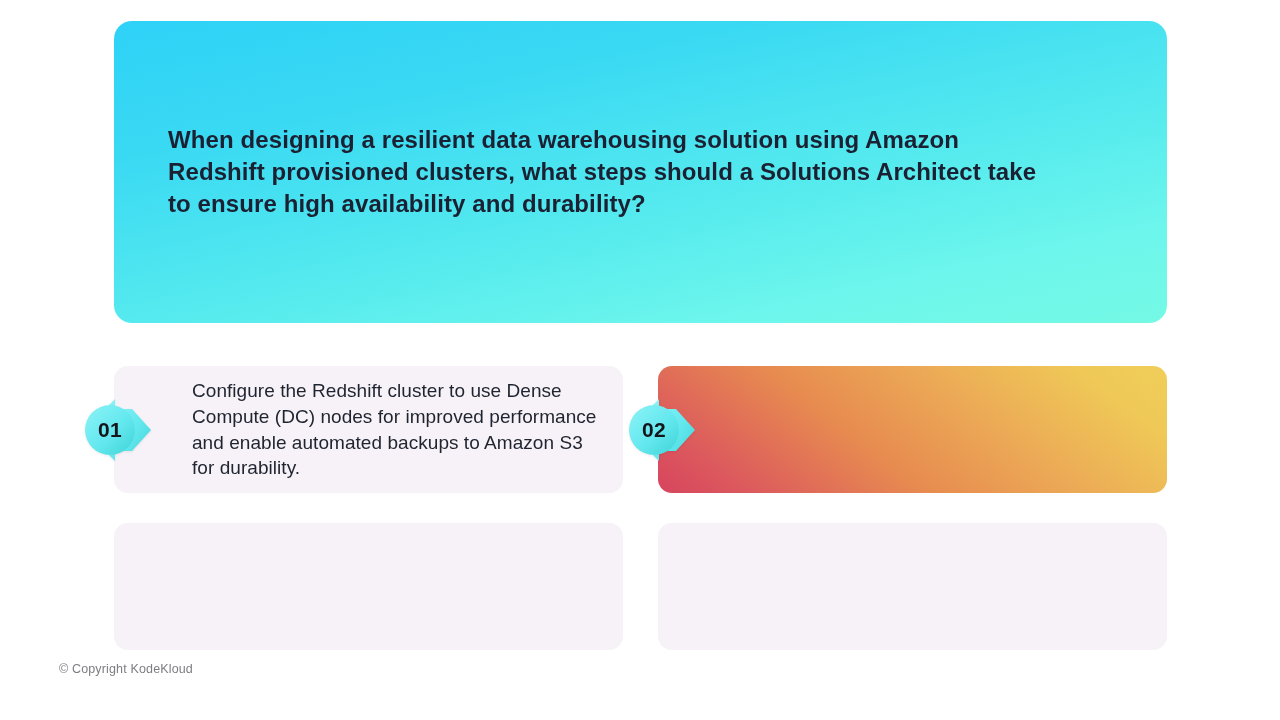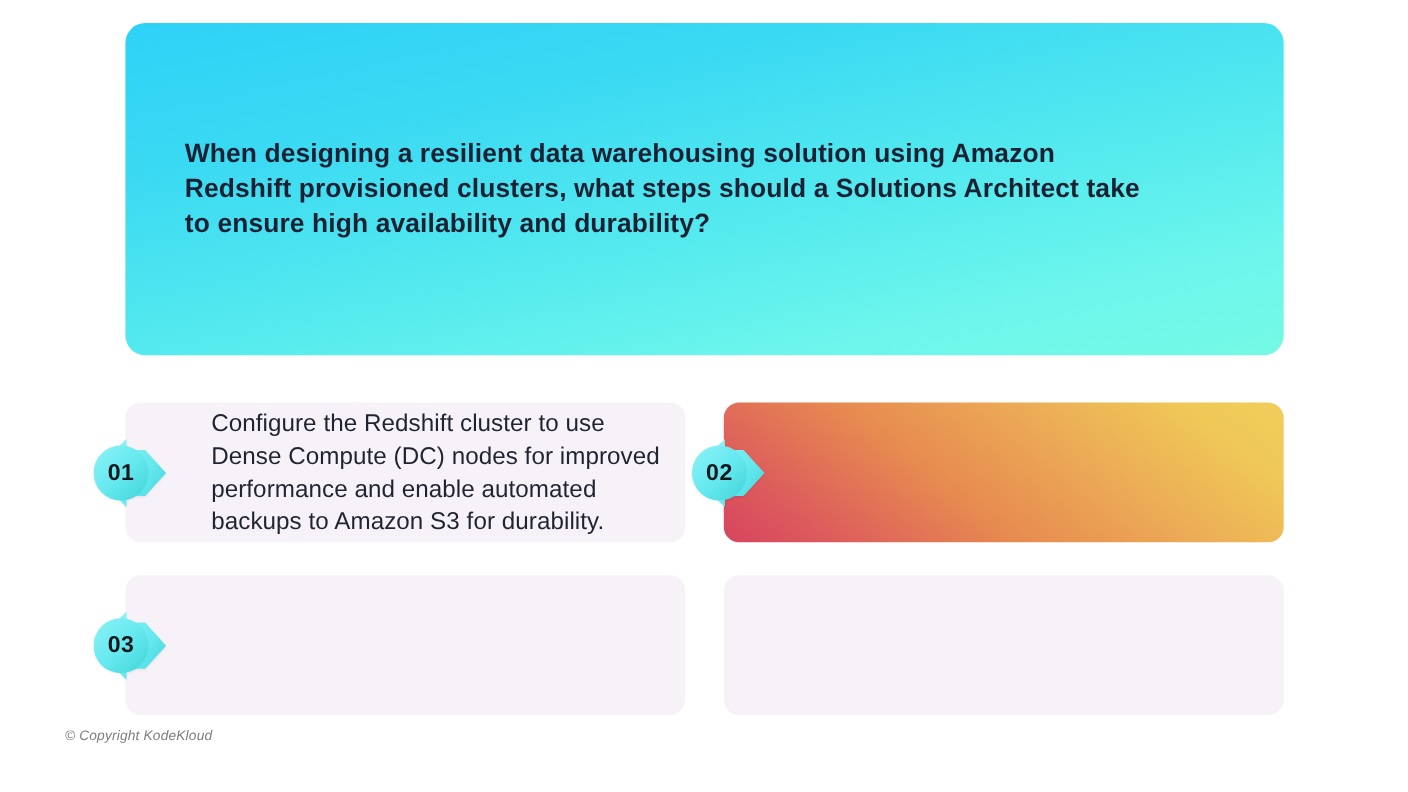--- a/index.html
+++ b/index.html
@@ -65,21 +65,21 @@
   .option.plain {
     background: #f6f2f7;
   }
 
   .option.highlight {
     background: linear-gradient(38deg, #d7445e 0%, #dc5a5d 14%, #e78b50 40%, #ecab56 64%, #efc857 86%, #f0ce5a 100%);
   }
 
   .option-text {
     padding: 0 22px 0 78px;
-    font-size: 22px;
+    font-size: 19px;
     line-height: 1.345;
     color: #1f2430;
     font-weight: 400;
     letter-spacing: 0.05px;
   }
 
   .option.highlight .option-text {
     color: #221b1b;
   }
 
@@ -117,21 +117,20 @@
   }
 
   
   .footer {
     position: absolute;
     left: 59px;
     top: 662px;
     font-size: 12.5px;
     color: #7d7d83;
     letter-spacing: 0.15px;
-    font-style: italic;
   }
 </style>
 </head>
 <body>
 
 <div class="slide">
 
   <div class="question-panel">
     <p class="question-text">When designing a resilient data warehousing solution using Amazon Redshift provisioned clusters, what steps should a Solutions Architect take to ensure high availability and durability?</p>
   </div>
@@ -167,34 +166,20 @@
             </linearGradient>
           </defs>
           <path d="M24 7 L24 57 L30 63 L30 53 L47 53 L66 32 L47 11 L30 11 L30 1 Z" fill="url(#bg2)"></path>
           <circle cx="25" cy="32" r="25" fill="url(#bg2)"></circle>
         </svg>
         <div class="badge-num">02</div>
       </div>
     </div>
 
     <div class="option plain">
-      <div class="badge">
-        <svg viewBox="0 0 68 64" xmlns="http://www.w3.org/2000/svg" aria-hidden="true">
-          <defs>
-            <linearGradient id="bg3" x1="0" y1="0" x2="1" y2="1">
-              <stop offset="0" stop-color="#8df3f7"></stop>
-              <stop offset="0.55" stop-color="#63e8ee"></stop>
-              <stop offset="1" stop-color="#3fd3d6"></stop>
-            </linearGradient>
-          </defs>
-          <path d="M24 7 L24 57 L30 63 L30 53 L47 53 L66 32 L47 11 L30 11 L30 1 Z" fill="url(#bg3)"></path>
-          <circle cx="25" cy="32" r="25" fill="url(#bg3)"></circle>
-        </svg>
-        <div class="badge-num">03</div>
-      </div>
     </div>
 
     <div class="option plain">
     </div>
 
   </div>
 
   <div class="footer">© Copyright KodeKloud</div>
 
 </div>

